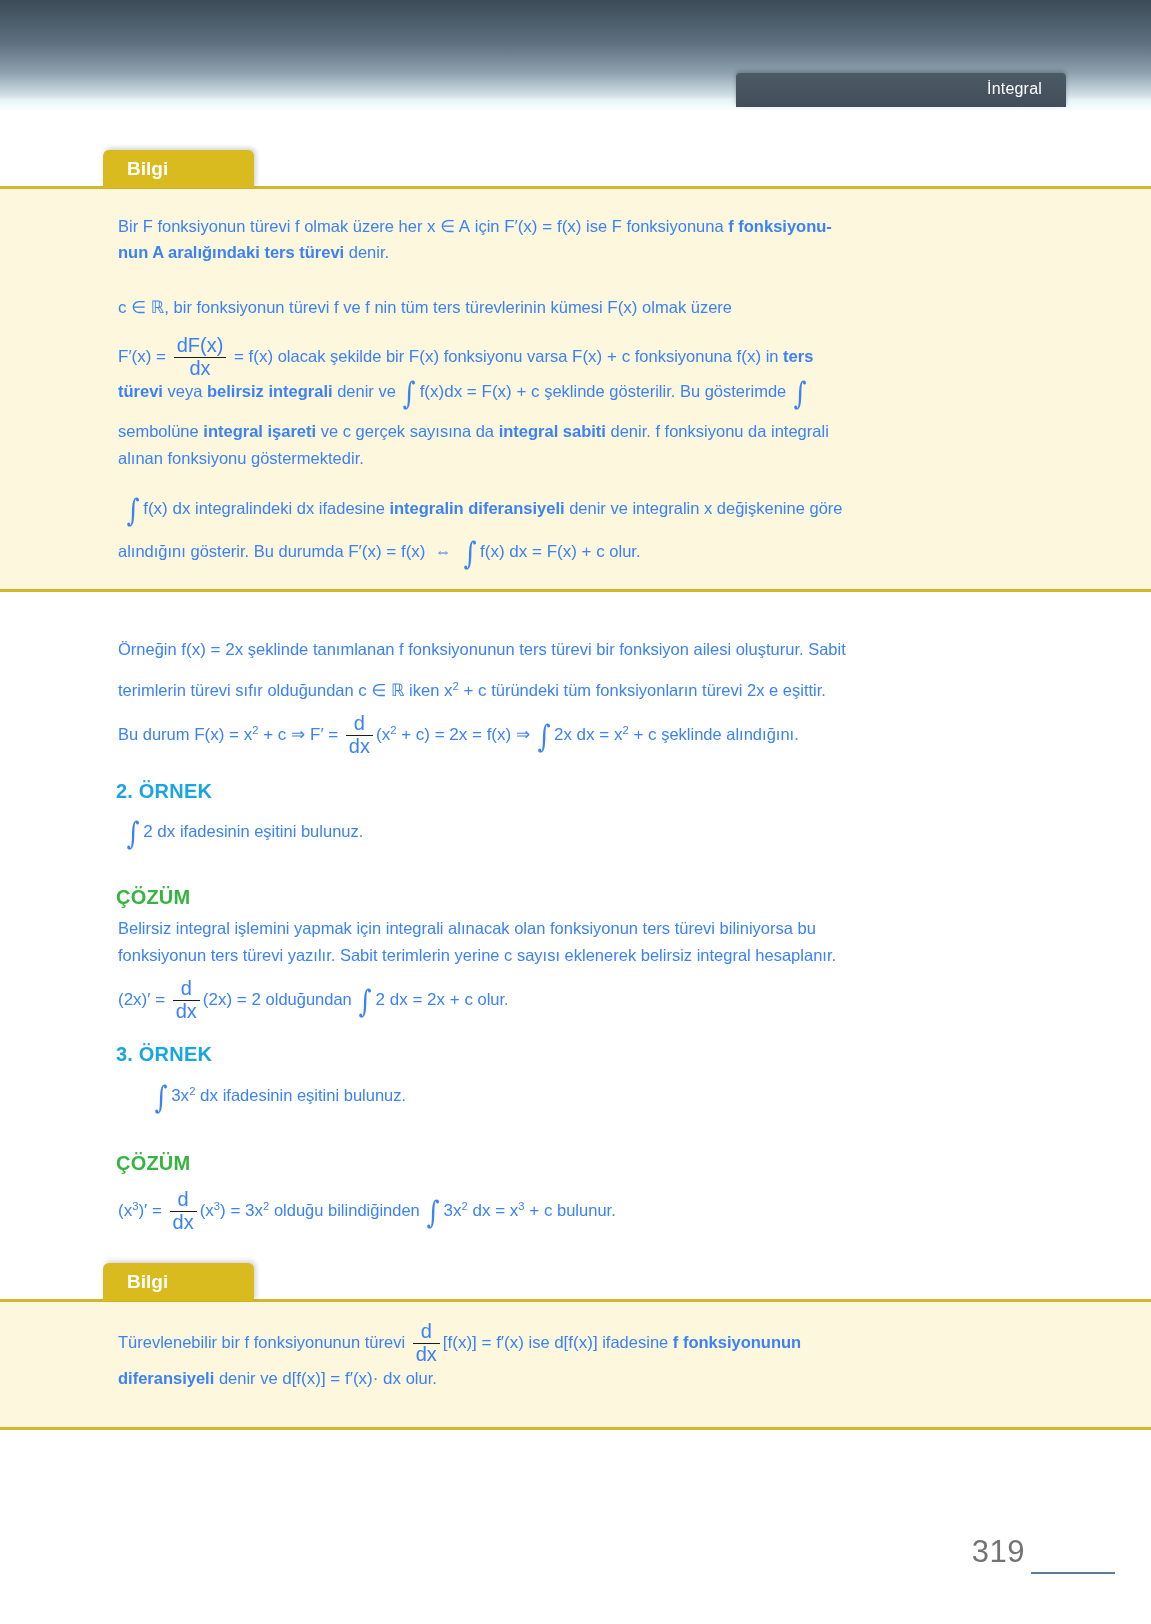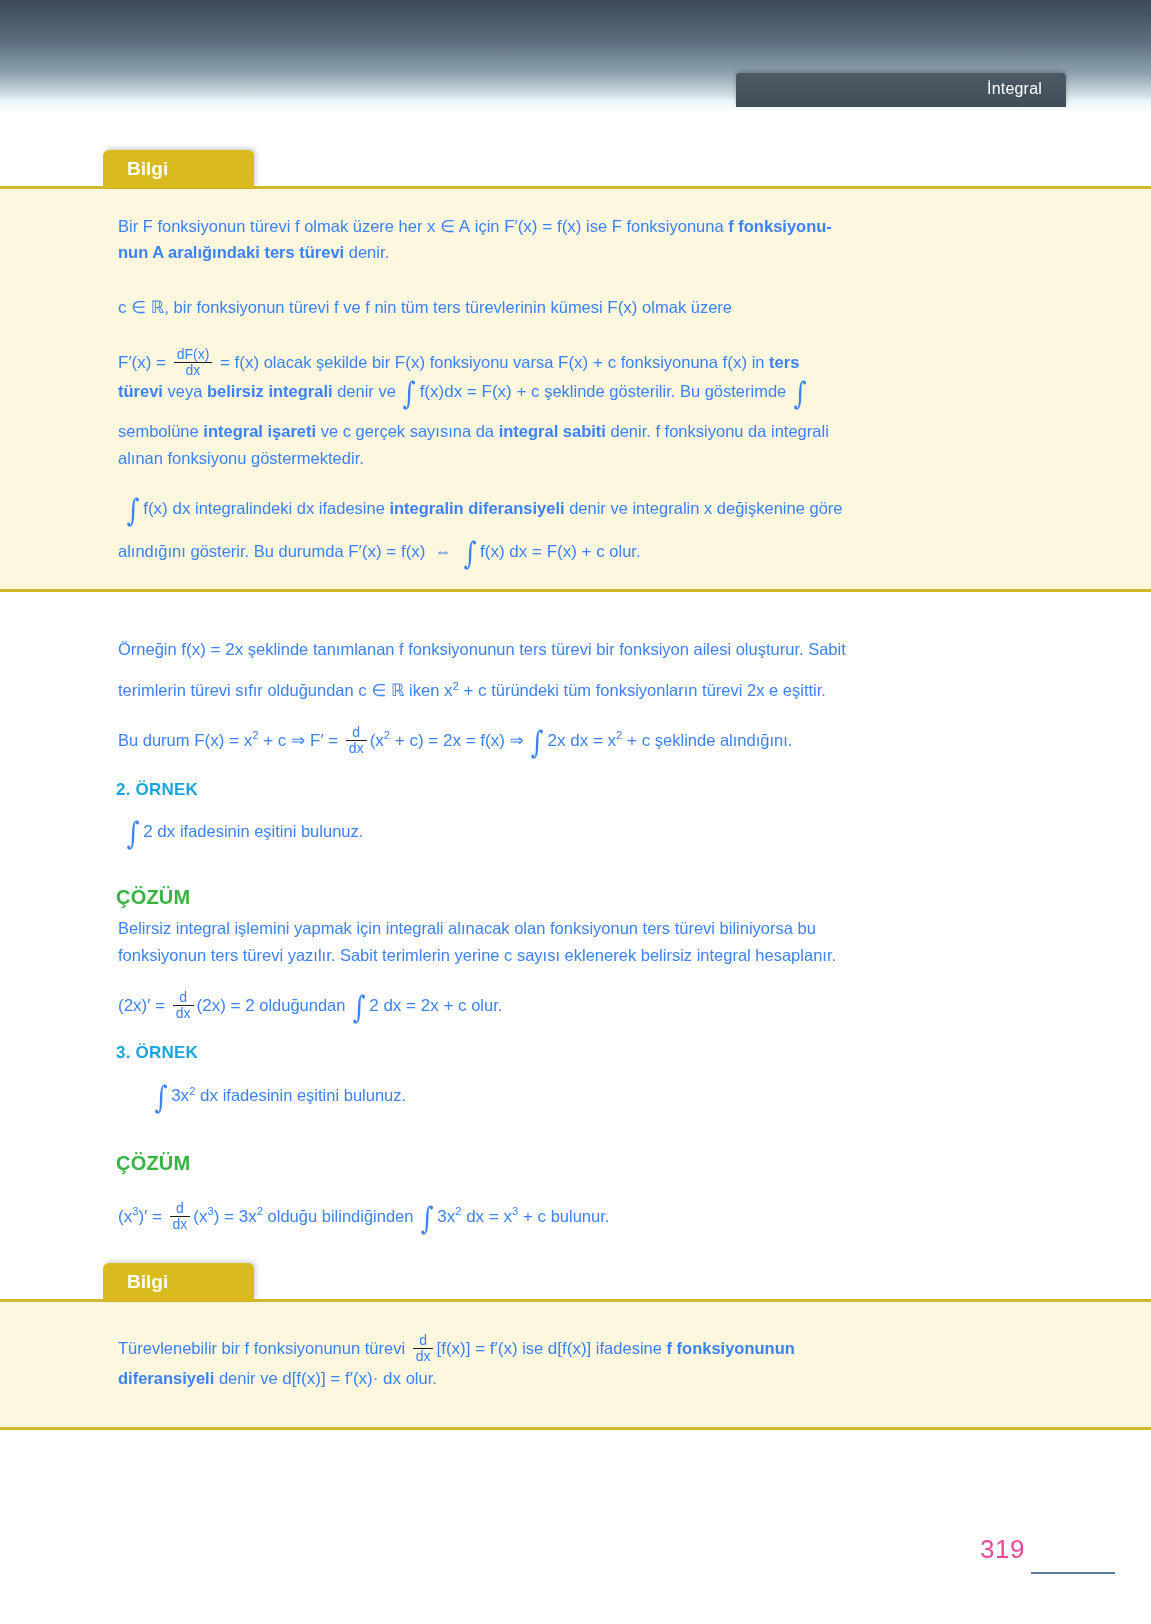--- a/index.html
+++ b/index.html
@@ -86,40 +86,40 @@
     color: #3b82f6;
   }
   .tx b { font-weight: bold; }
 
   .m { font-size: 17px; white-space: nowrap; }
 
   
   .h-ornek {
     position: absolute;
     color: #18a5e0;
-    font-size: 17px;
+    font-size: 20px;
     font-weight: bold;
     letter-spacing: 0.2px;
   }
   .h-cozum {
     position: absolute;
     color: #35b43f;
     font-size: 20px;
     font-weight: bold;
     letter-spacing: 0.2px;
   }
 
   
   .frac {
     display: inline-block;
     vertical-align: middle;
     text-align: center;
     line-height: 1.08;
-    font-size: 14px;
-    margin: 12px 3px;
+    font-size: 20px;
+    margin: 0 3px;
     position: relative;
     top: -1px;
   }
   .frac .num { display: block; padding: 0 3px; }
   .frac .den { display: block; border-top: 1.4px solid #1c1c1c; padding: 0 3px; }
   .intg {
     display: inline-block;
     font-family: "DejaVu Serif", serif;
     font-size: 31px;
     line-height: 0;
@@ -127,22 +127,22 @@
     font-weight: 300;
     margin: 0 2px 0 1px;
     transform: scaleX(0.8);
   }
   sup.pw { font-size: 0.68em; vertical-align: super; line-height: 0; }
 
   
   .page-num {
     position: absolute;
     right: 126px; top: 1534px;
-    font-size: 26px;
-    color: #ec4899;
+    font-size: 31px;
+    color: #737373;
     letter-spacing: 0.5px;
   }
   .page-rule {
     position: absolute;
     right: 36px; top: 1572px;
     width: 84px; height: 2px;
     background: #5b7d95;
   }
 </style>
 </head>

